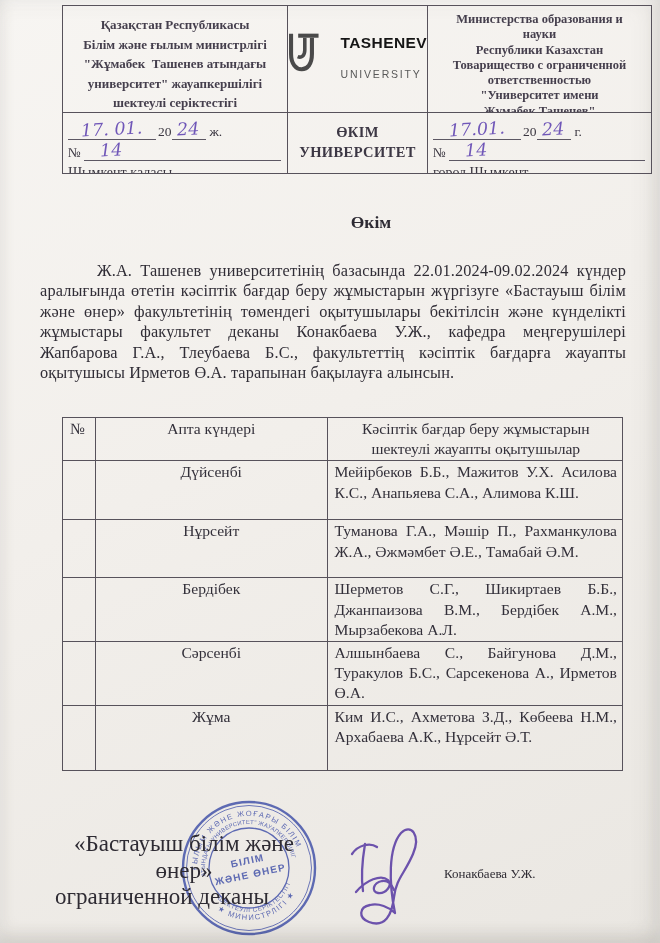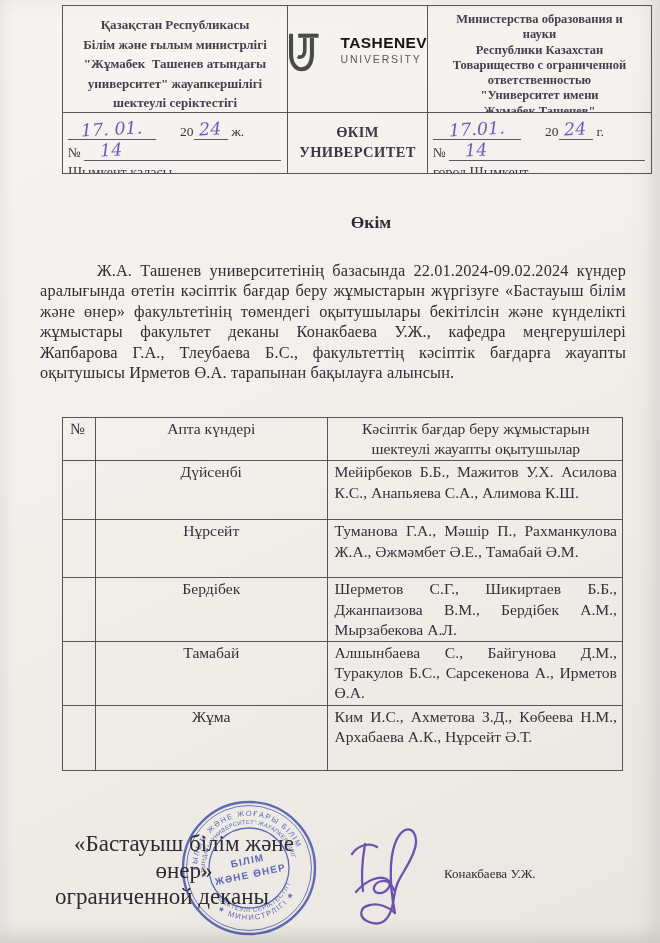--- a/index.html
+++ b/index.html
@@ -26,37 +26,37 @@
   .org{
     text-align:center;font-weight:bold;color:#453f4d;
   }
   .org-kk{font-size:13px;line-height:19.5px;padding-top:9px;}
   .org-ru{font-size:12.5px;line-height:15.3px;padding-top:6px;}
   .org-line{white-space:pre-wrap;}
   
   .logocell{display:flex;align-items:flex-start;justify-content:center;gap:22px;padding-top:16px;}
   .logotext{display:flex;flex-direction:column;padding-top:12px;font-family:"Liberation Sans","DejaVu Sans",sans-serif;}
   .logoname{font-size:15.5px;font-weight:bold;letter-spacing:.4px;color:#151515;}
-  .logosub{font-size:10.5px;letter-spacing:1.8px;color:#585858;margin-top:1px;}
+  .logosub{font-size:10.5px;letter-spacing:1.8px;color:#585858;margin-top:16px;}
   
   .doctype{text-align:center;font-weight:bold;color:#3c3744;font-size:14.5px;line-height:20px;padding-top:9px;letter-spacing:.4px;}
   
   .datecell{padding:9px 6px 0 5px;font-size:13.5px;color:#3a3640;}
   .dl{display:flex;align-items:flex-end;}
   .seg{border-bottom:1.2px solid #5c5763;display:inline-block;}
   .hw{
     font-family:"DejaVu Serif",serif;font-style:italic;
     color:#7057b8;font-size:17.5px;line-height:14px;
     display:inline-block;transform:rotate(-3deg);
   }
   .seg1{min-width:88px;text-align:center;}
   .seg2{min-width:34px;text-align:center;}
   .seg3{flex:1;text-align:left;padding-left:16px;margin-left:3px;}
   .era{margin-left:4px;}
-  .l20{margin-left:24px;}
+  .l20{margin-left:2px;}
   .dl2{margin-top:3px;}
   .city{margin-top:4px;font-size:14px;}
   
   .title{position:absolute;left:80px;top:212px;width:582px;text-align:center;font-weight:bold;font-size:17.5px;color:#2d2a33;}
   .body-par{
     position:absolute;left:40px;top:261px;width:586px;
     font-size:16.3px;line-height:20.4px;text-align:justify;text-indent:57px;
     color:#302d36;letter-spacing:.15px;
   }
   
@@ -173,21 +173,21 @@
       <td class="col-day">Нұрсейт</td>
       <td class="col-teachers">Туманова Г.А., Мәшір П., Рахманкулова Ж.А., Әжмәмбет Ә.Е., Тамабай Ә.М.</td>
     </tr>
     <tr class="r3">
       <td class="col-no"></td>
       <td class="col-day">Бердібек</td>
       <td class="col-teachers">Шерметов С.Г., Шикиртаев Б.Б., Джанпаизова В.М., Бердібек А.М., Мырзабекова А.Л.</td>
     </tr>
     <tr class="r4">
       <td class="col-no"></td>
-      <td class="col-day">Тамабай</td>
+      <td class="col-day">Сәрсенбі</td>
       <td class="col-teachers">Алшынбаева С., Байгунова Д.М., Туракулов Б.С., Сарсекенова А., Ирметов Ө.А.</td>
     </tr>
     <tr class="r5">
       <td class="col-no"></td>
       <td class="col-day">Жұма</td>
       <td class="col-teachers">Ким И.С., Ахметова З.Д., Көбеева Н.М., Архабаева А.К., Нұрсейт Ә.Т.</td>
     </tr>
   </tbody>
     </table>
 

